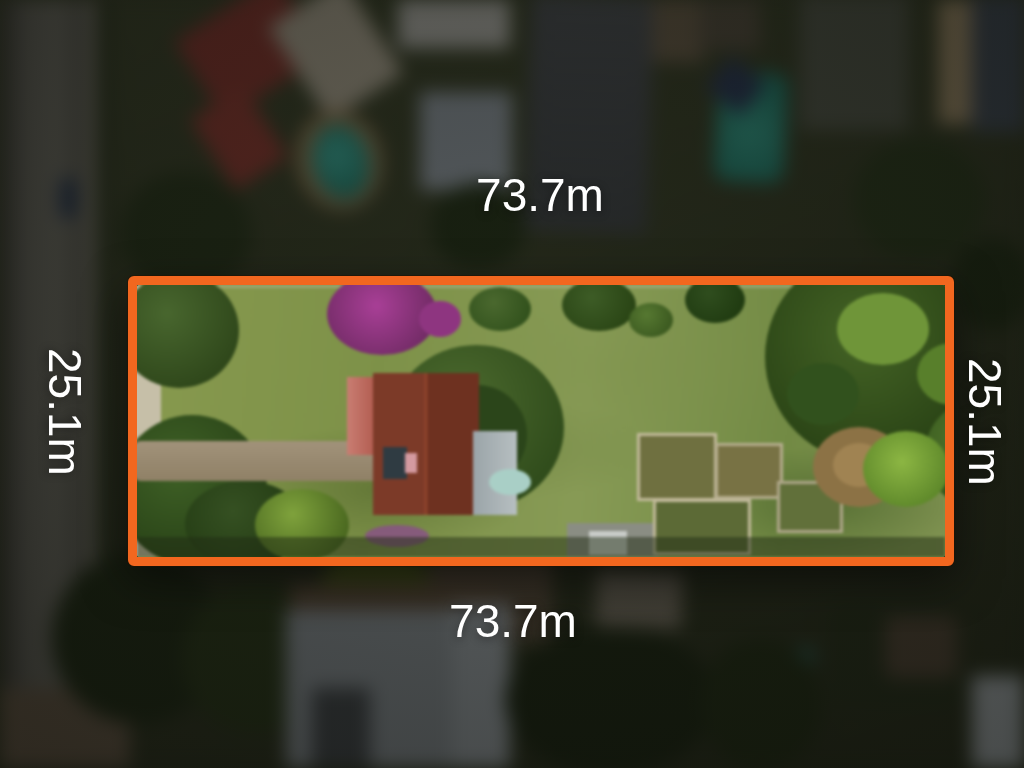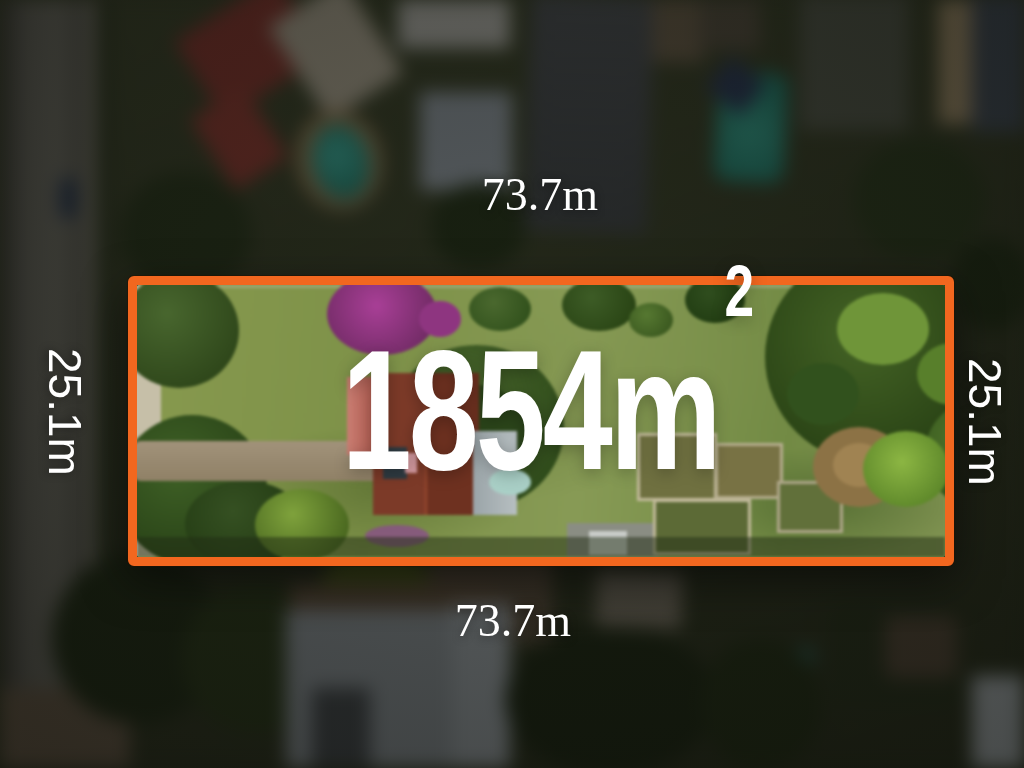--- a/index.html
+++ b/index.html
@@ -25,21 +25,21 @@
   .grass-base{inset:0;background:linear-gradient(95deg,#87994e,#7d9148 30%,#879a55 55%,#728a44 80%,#7e9150);}
   .grass-shade{inset:0;background:
      radial-gradient(220px 90px at 30% 75%,rgba(70,90,35,.45),transparent 70%),
      radial-gradient(260px 110px at 62% 30%,rgba(125,145,75,.4),transparent 70%),
      radial-gradient(200px 80px at 85% 80%,rgba(60,85,35,.5),transparent 70%),
      radial-gradient(180px 70px at 48% 60%,rgba(105,125,60,.35),transparent 70%);}
 
   
   .dim{position:absolute;color:#fff;font-size:46px;font-weight:400;line-height:1;
        text-shadow:0 2px 10px rgba(0,0,0,.45);white-space:nowrap;}
-  .dim.h{transform:translateX(-50%);font-family:Liberation Serif, serif;}
+  .dim.h{transform:translateX(-50%);}
   .dim.v{writing-mode:vertical-rl;text-align:center;}
   #area{position:absolute;left:548px;top:325px;transform:translateX(-50%);
         color:#fff;font-weight:700;font-size:170px;line-height:1;white-space:nowrap;
         text-shadow:0 4px 18px rgba(0,0,0,.25);}
   #area .squeeze{display:inline-block;transform:scaleX(.74);letter-spacing:-4px;}
   #area sup{font-size:72px;position:relative;top:-95px;margin-left:8px;letter-spacing:0;}
 
   
   #logo{position:absolute;left:682px;top:648px;display:flex;align-items:flex-start;}
   #logo svg{display:block;}
@@ -150,18 +150,15 @@
         <div class="a" style="left:0;top:252px;width:808px;height:20px;background:rgba(32,44,20,.5);"></div>
       </div>
     </div>
   </div>
 
   <div class="dim h" style="left:540px;top:172px;">73.7m</div>
   <div class="dim h" style="left:513px;top:598px;">73.7m</div>
   <div class="dim v" style="left:42px;top:332px;height:160px;">25.1m</div>
   <div class="dim v" style="left:962px;top:342px;height:160px;">25.1m</div>
 
-  <div id="area">
-    <span class="squeeze"><span>1854m</span><sup>2</sup></span>
-  </div>
 
 
 </div>
 
 </body></html>

